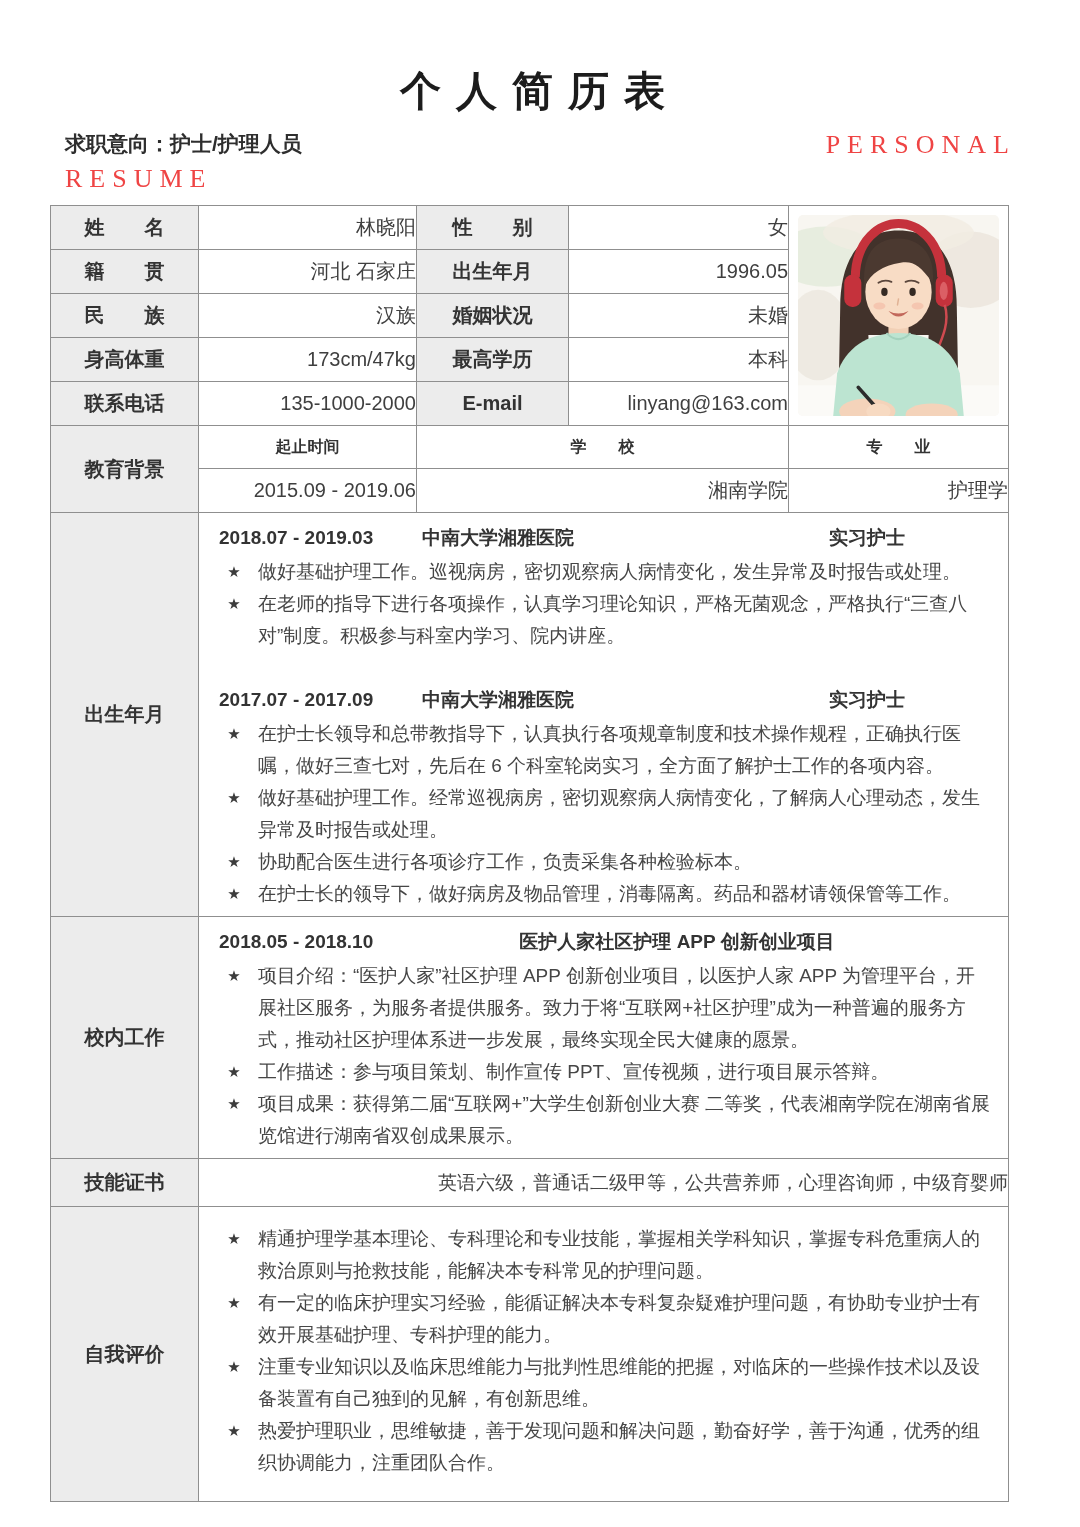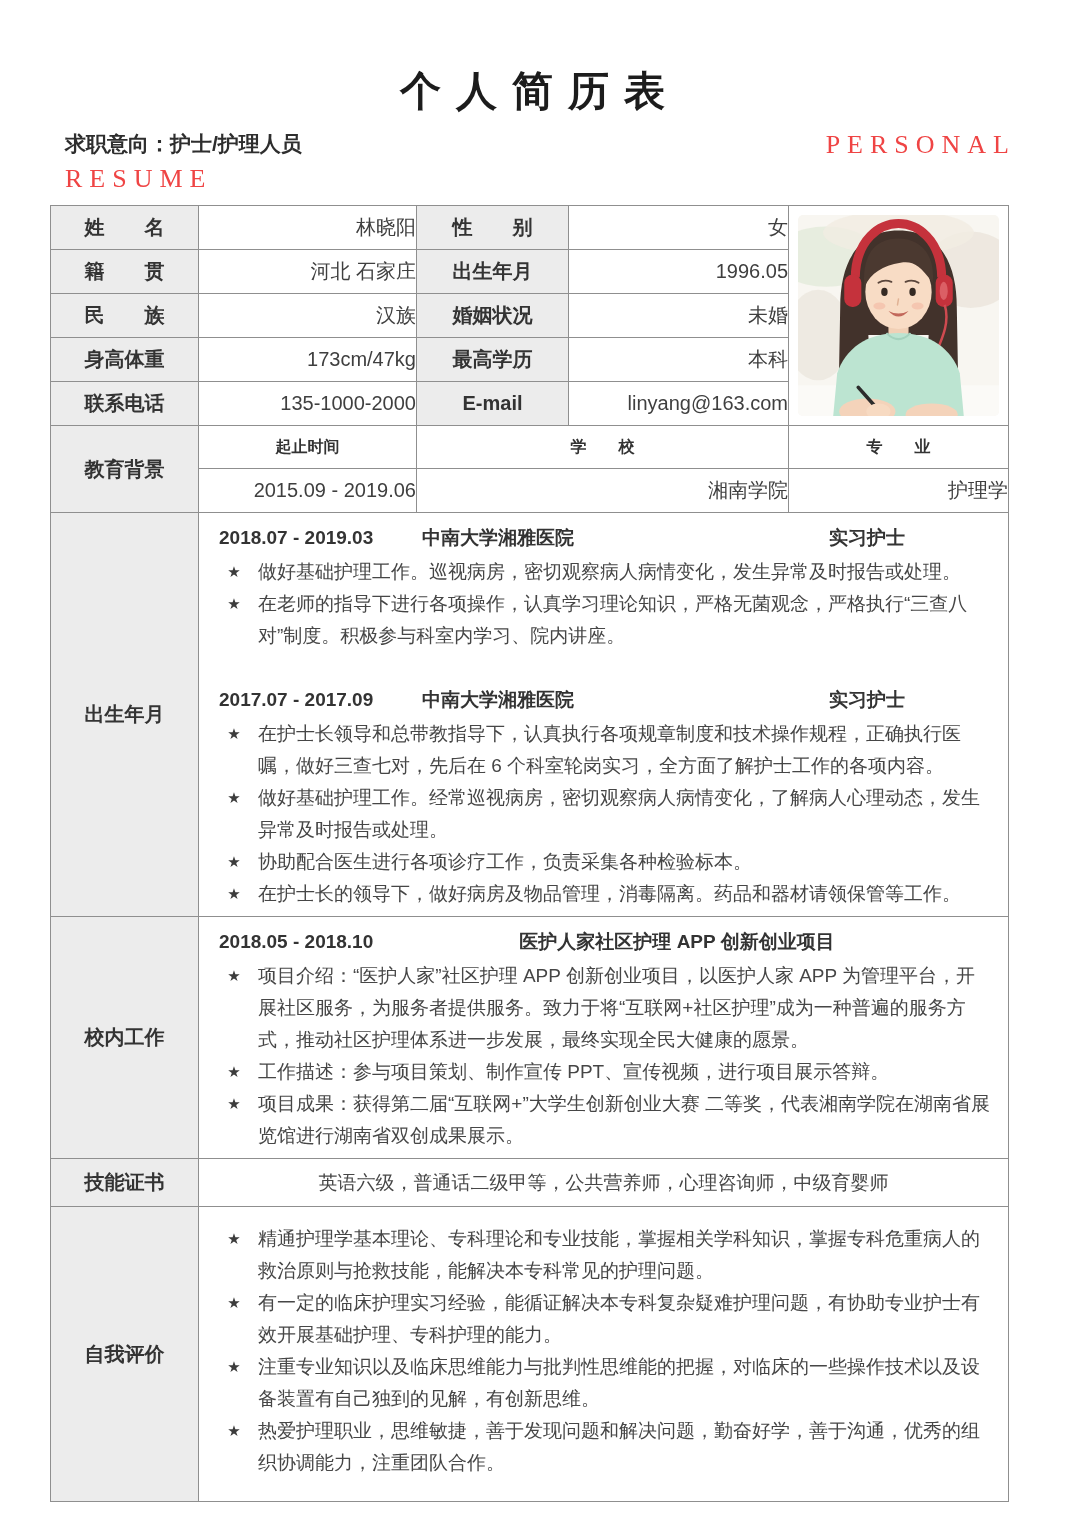--- a/index.html
+++ b/index.html
@@ -120,21 +120,21 @@
     flex: 0 0 30px;
     text-align: center;
     font-size: 15px;
     color: #3c3c3c;
     line-height: 32px;
   }
   .bullet-text { flex: 1; padding-left: 9px; }
   td.skills-cell {
     font-size: 19px;
     color: #464646;
-    text-align: center;
+    text-align: right;
   }
 </style>
 </head>
 <body>
 
 <div class="page">
 
   <h1 class="title">个人简历表</h1>
 
   <div class="subhead">

